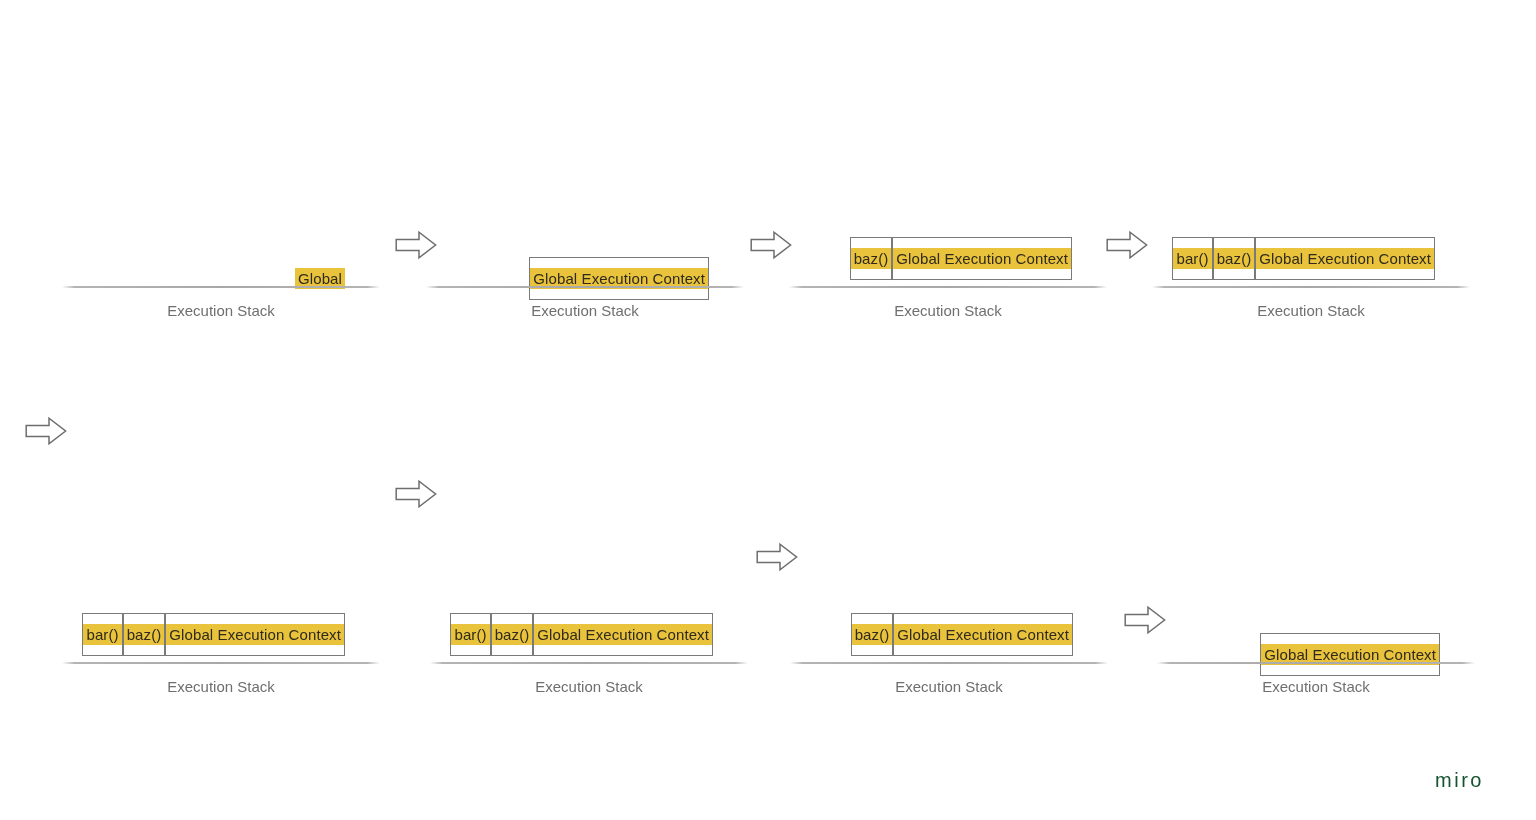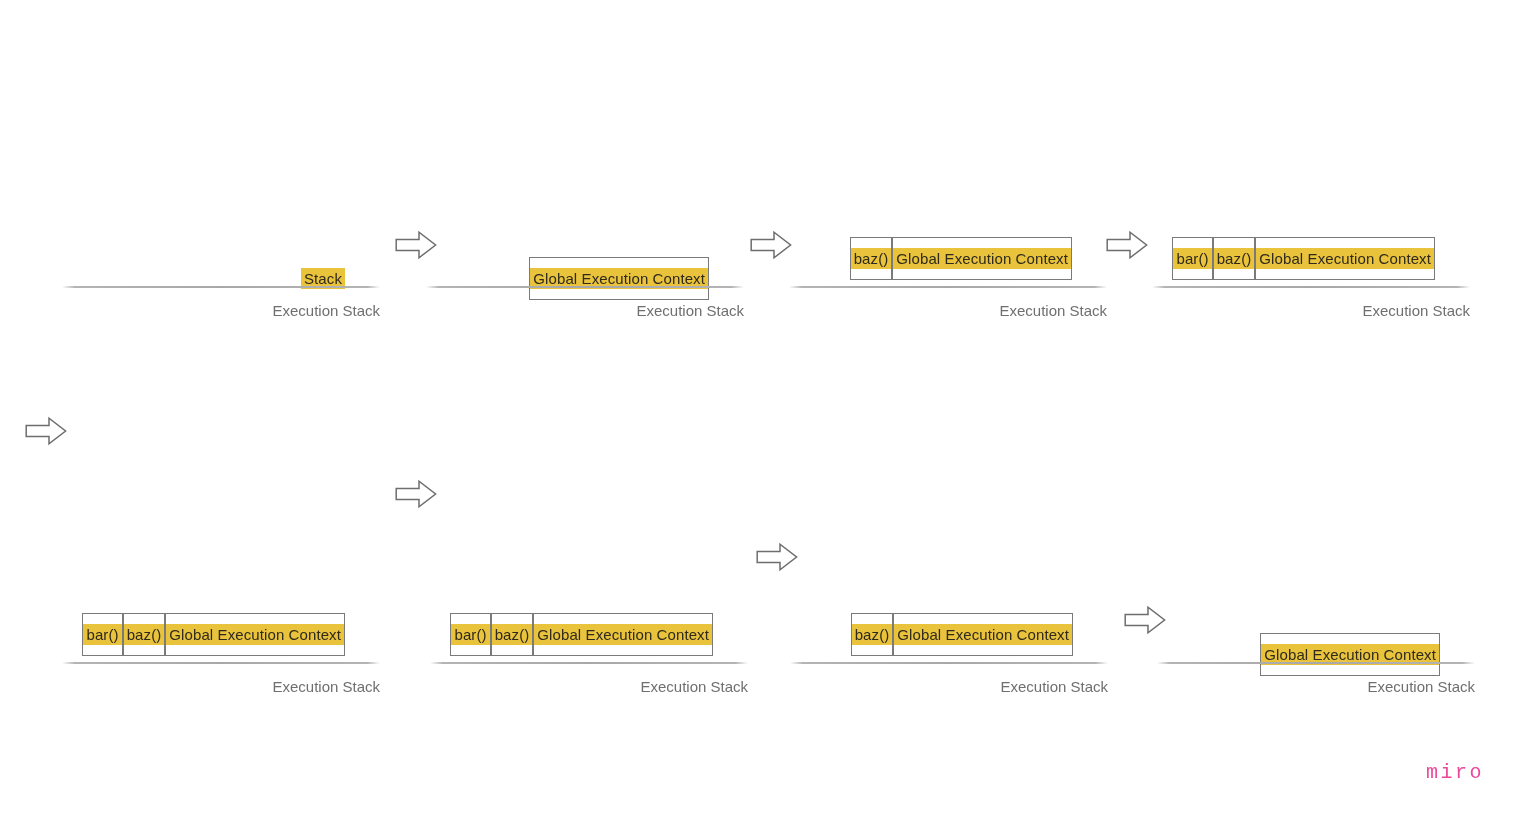--- a/index.html
+++ b/index.html
@@ -78,55 +78,54 @@
     height: 2px;
     background: linear-gradient(to right,
                 #ffffff 0%, #b4b4b4 4%, #a8a8a8 50%, #b4b4b4 96%, #ffffff 100%);
   }
 
   .stack-label {
     position: absolute;
     left: 0;
     bottom: 8px;
     width: 100%;
-    text-align: right;
+    text-align: center;
     color: #6f6f6f;
     font-size: 15px;
     line-height: 19px;
     white-space: nowrap;
   }
 
   
   .arrow {
     position: absolute;
     width: 42px;
     height: 30px;
   }
   .arrow svg { display: block; width: 42px; height: 30px; }
 
   
   .watermark {
     position: absolute;
     right: 52px;
-    bottom: 36px;
-    color: #ec4899;
+    bottom: 28px;
+    color: #14532d;
     font-size: 20px;
     letter-spacing: 2.5px;
     user-select: none;
-    font-family: Liberation Mono, monospace;
   }
 </style>
 </head>
 <body>
 
 <div id="canvas">
     <div class="stack" style="left: 62px; bottom: 492px; width: 318px; height: 260px;">
       <div class="frames" style="left: 35px; width: 248px;">
         <div class="frame ghost">
-          <span class="hl">Stack</span>
+          <span class="hl">Global</span>
         </div>
       </div>
       <div class="baseline"></div>
       <div class="stack-label">Execution Stack</div>
     </div>
     <div class="arrow" style="left: 395px; bottom: 560px;">
       <svg viewBox="0 0 42 30" xmlns="http://www.w3.org/2000/svg">
         <path d="M1.2 9.5 H24 V2.2 L40.6 15 L24 27.8 V20.5 H1.2 Z" fill="#ffffff" stroke="#6e6e6e" stroke-width="1.5" stroke-linejoin="miter"></path>
       </svg>
     </div>

